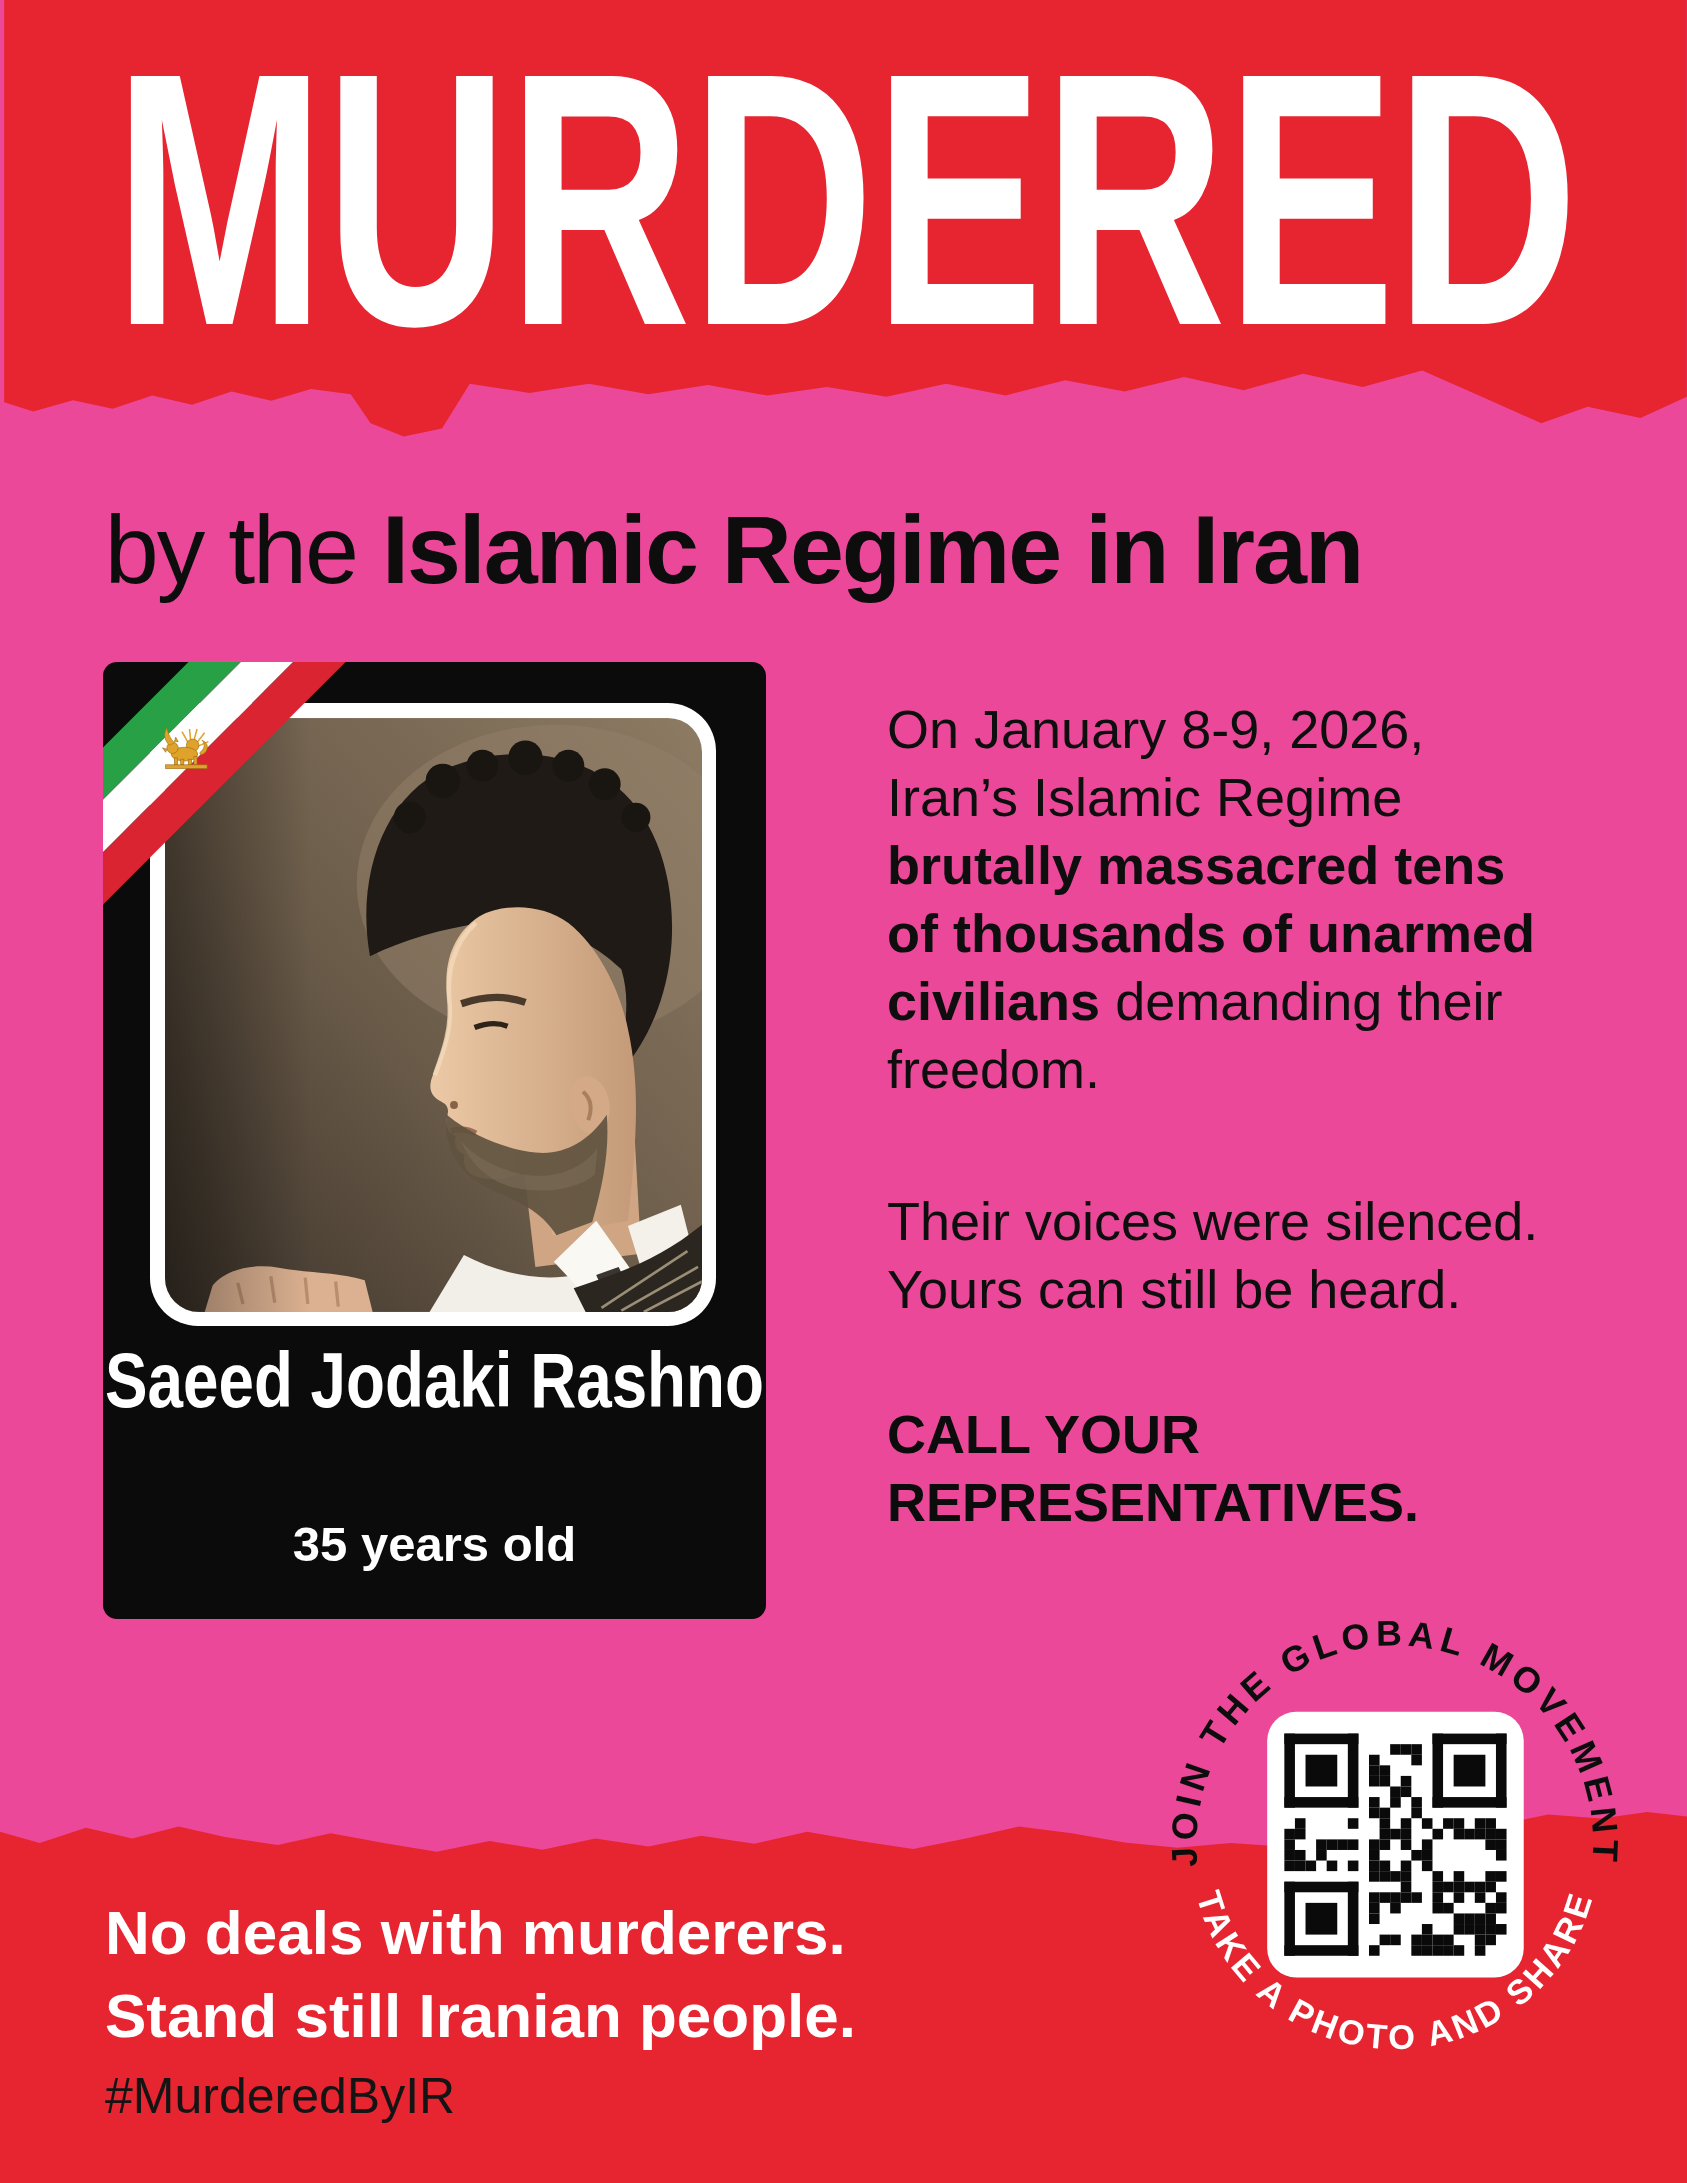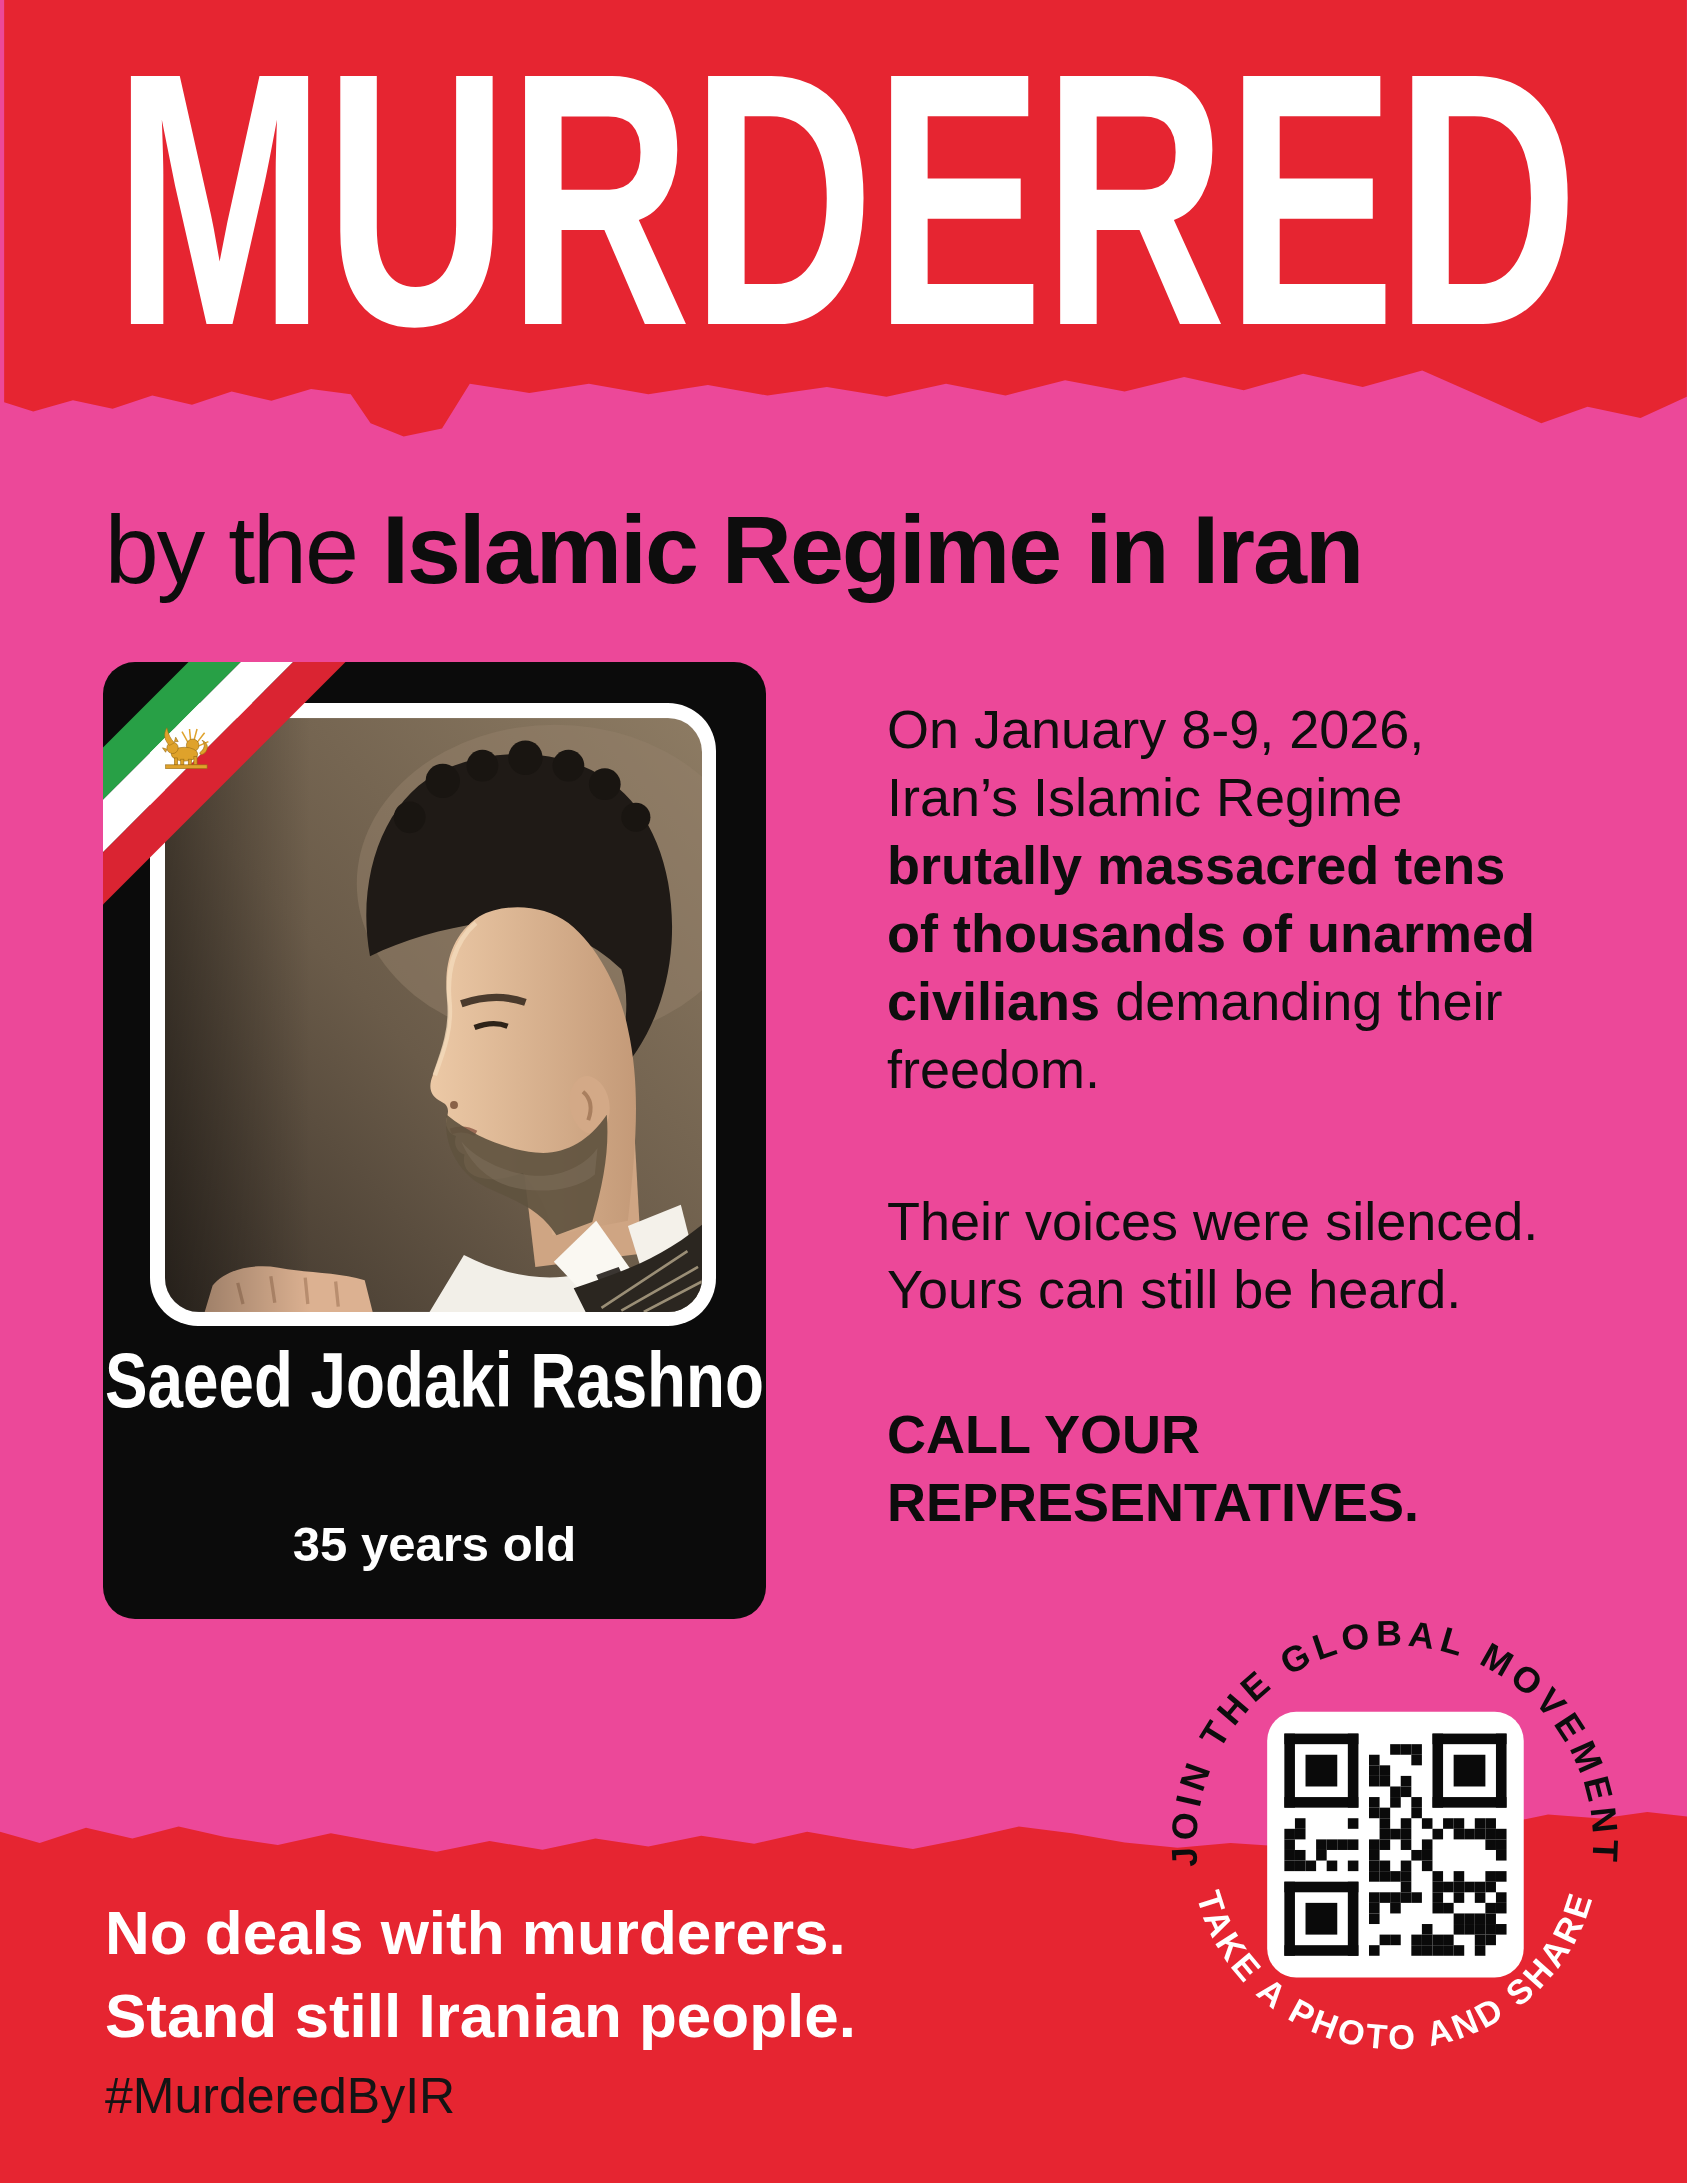--- a/index.html
+++ b/index.html
@@ -6,21 +6,21 @@
   .poster{position:relative;width:1687px;height:2183px;background:#ec4899;overflow:hidden;
           font-family:"Liberation Sans",sans-serif;}
   .abs{position:absolute;}
   svg text{font-family:"Liberation Sans",sans-serif;}
 
   
   .subtitle{left:0;top:447px;width:1467px;text-align:center;font-size:97px;letter-spacing:-2px;
             color:#0d0d0d;white-space:nowrap;margin-top:47px;}
 
   
-  .card{left:103px;top:662px;width:663px;height:957px;background:#0b0b0b;border-radius:32px;
+  .card{left:103px;top:662px;width:663px;height:957px;background:#0b0b0b;border-radius:14px;
         overflow:hidden;}
   .photo-frame{position:absolute;left:47px;top:41px;width:566px;height:623px;background:#ffffff;
                border-radius:48px;}
   .photo{position:absolute;left:14.6px;top:14.6px;width:537px;height:594px;border-radius:34px;overflow:hidden;}
   .ribbon{position:absolute;left:-183px;top:26.5px;width:529px;height:111px;transform:rotate(-45deg);}
   .stripe{width:529px;height:37px;}
   .emblem{position:absolute;left:52px;top:62px;width:64px;height:49px;}
   .card-name-svg{position:absolute;left:0;top:655px;width:663px;height:112px;}
   .card-age{position:absolute;left:0;top:854px;width:663px;text-align:center;color:#ffffff;
             font-size:49px;font-weight:bold;}

